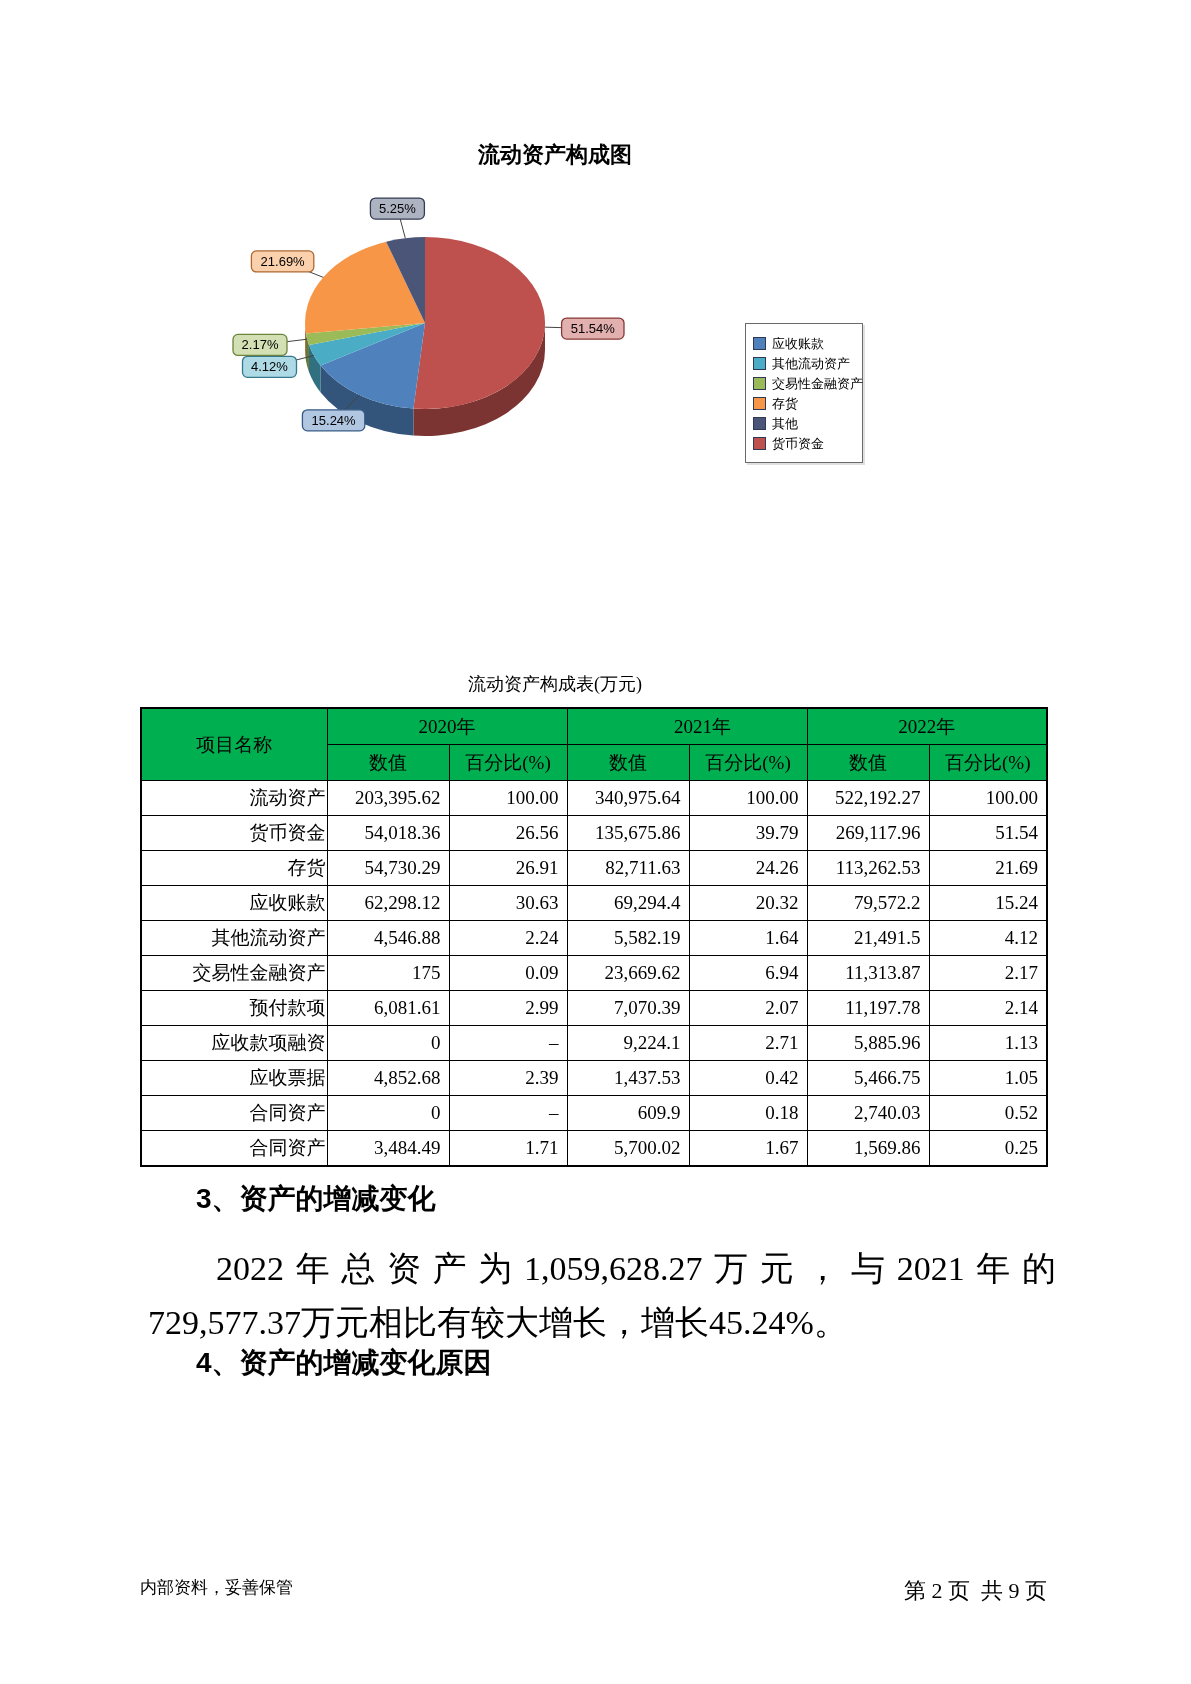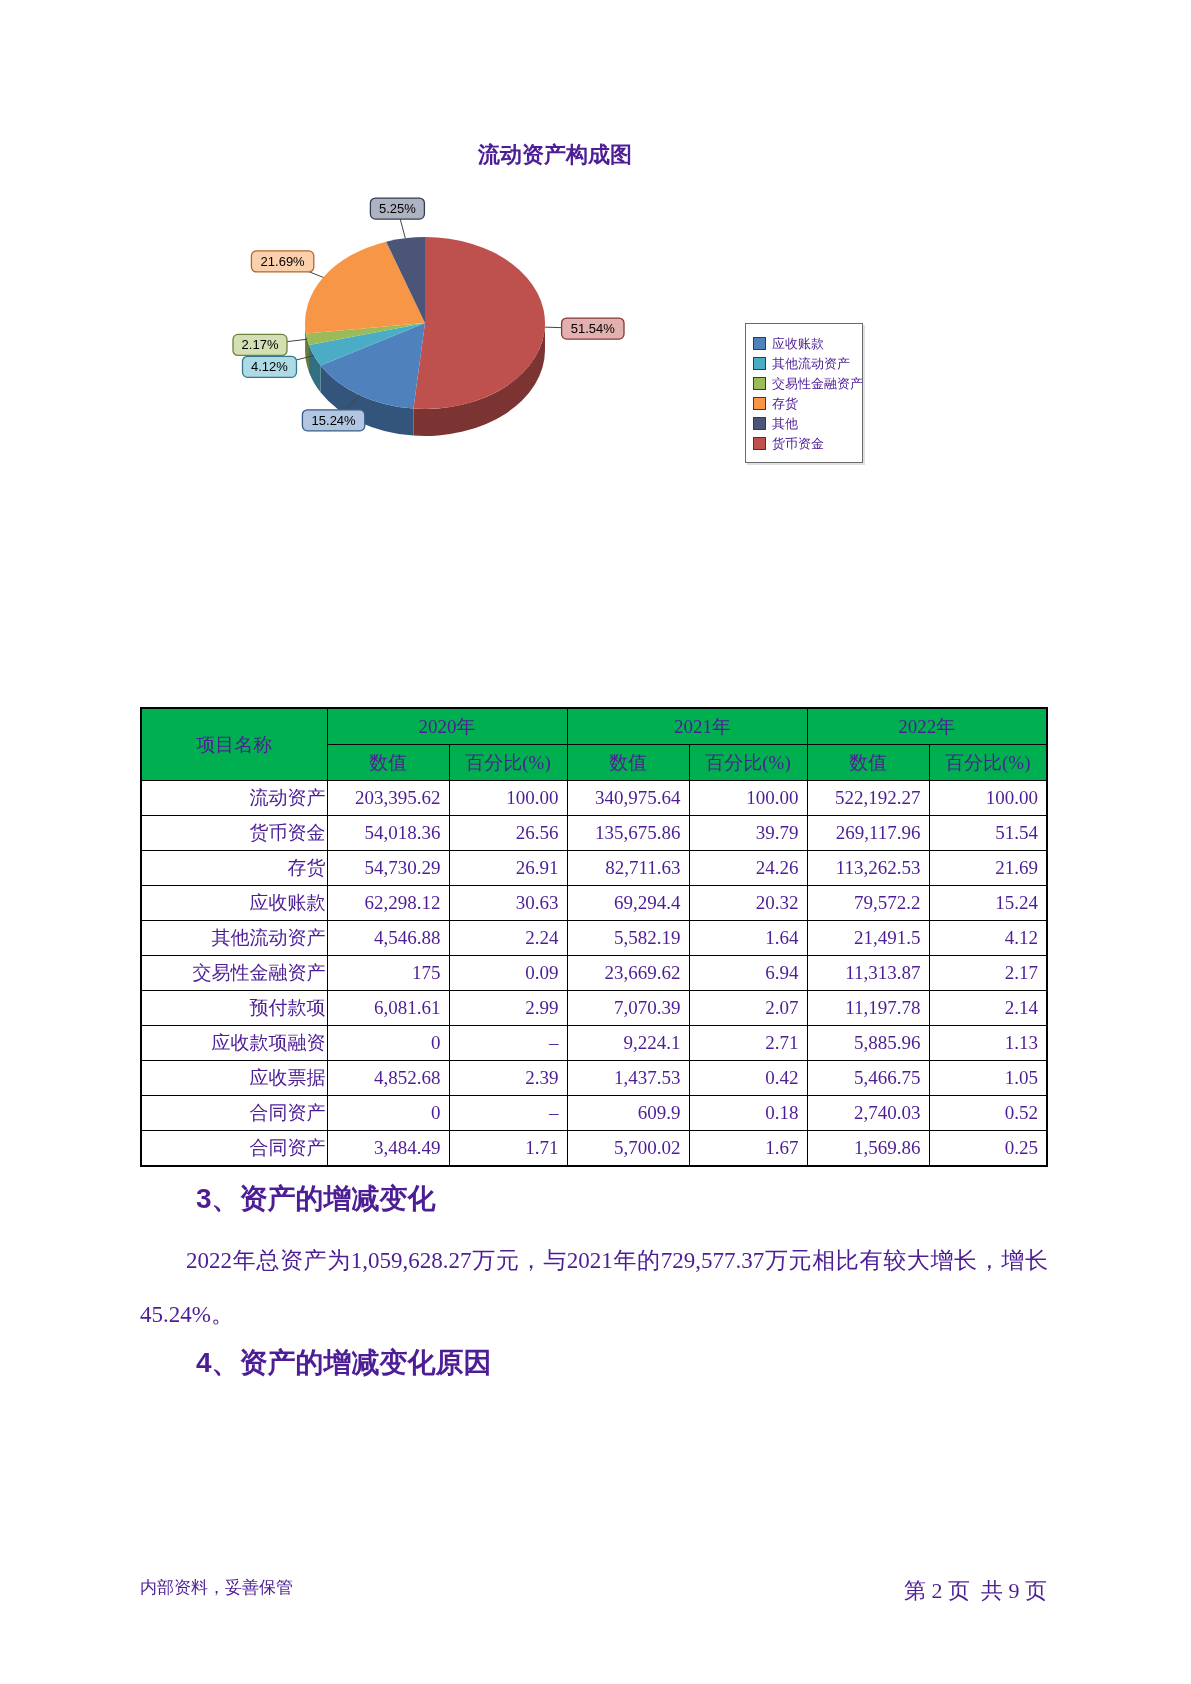--- a/index.html
+++ b/index.html
@@ -2,21 +2,21 @@
 <html><head>
 <meta charset="utf-8">
 <style>
   html,body{margin:0;padding:0;background:#888;}
   .page{
     position:relative;
     width:1191px;height:1684px;
     margin:0 auto;
     background:#ffffff;
     font-family:"Liberation Serif", serif;
-    color:#4c1d95;
+    color:#000000;
     overflow:hidden;
   }
   
   .chart-title{
     position:absolute;top:140px;left:0;width:1110px;
     text-align:center;font-family:"Liberation Sans",sans-serif;
     font-weight:bold;font-size:22px;
   }
   .pie-svg{position:absolute;left:150px;top:182px;}
   .legend{
@@ -50,22 +50,22 @@
   .cell-num{text-align:right;padding-right:8px;}
   
   .sec-heading{
     position:absolute;left:140px;width:908px;margin:0;
     padding-left:56px;font-family:"Liberation Sans",sans-serif;
     font-weight:bold;font-size:28px;
   }
   .sec-heading.h3{top:1180px;}
   .sec-heading.h4{top:1344px;}
   .sec-para{
-    position:absolute;left:140px;width:908px;margin:0;
-    font-size:23px;line-height:54px;text-align:justify;text-indent:2em;
+    position:absolute;left:140px;width:908px;margin:8px;
+    font-size:34px;line-height:54px;text-align:justify;text-indent:2em;
   }
   .sec-para.p1{top:1234px;}
   .sec-para.p2{top:1398px;}
   
   .footer-left{position:absolute;left:140px;top:1576px;font-size:17px;}
   .footer-right{position:absolute;right:144px;top:1576px;font-size:22px;white-space:pre;}
 </style>
 </head>
 <body>
 
@@ -125,20 +125,21 @@
       <div class="legend-item">
         <span class="legend-swatch" style="background: rgb(74, 85, 120);"></span>
         <span class="legend-label">其他</span>
       </div>
       <div class="legend-item">
         <span class="legend-swatch" style="background: rgb(190, 80, 77);"></span>
         <span class="legend-label">货币资金</span>
       </div>
     </div>
 
+  <div class="table-title">流动资产构成表(万元)</div>
 
   <table class="asset-table">
     <colgroup>
       <col style="width:186px">
         <col style="width:122px">
         <col style="width:118px">
       <col style="width:122px">
         <col style="width:118px">
         <col style="width:122px">
         <col style="width:118px">

